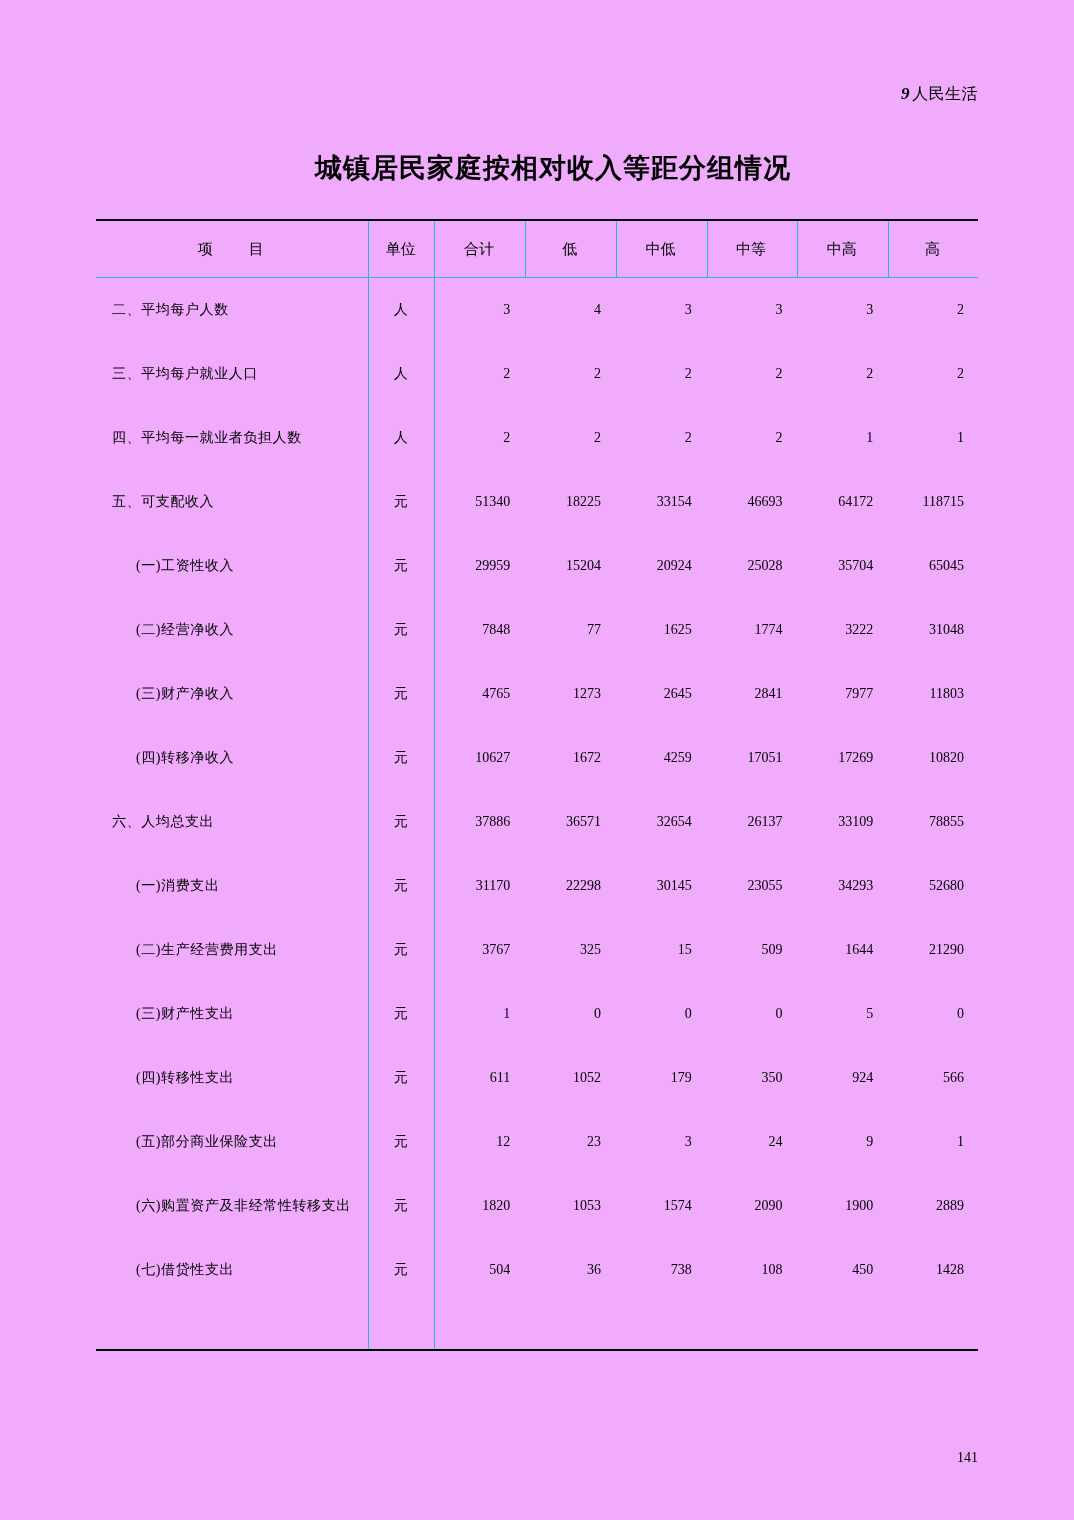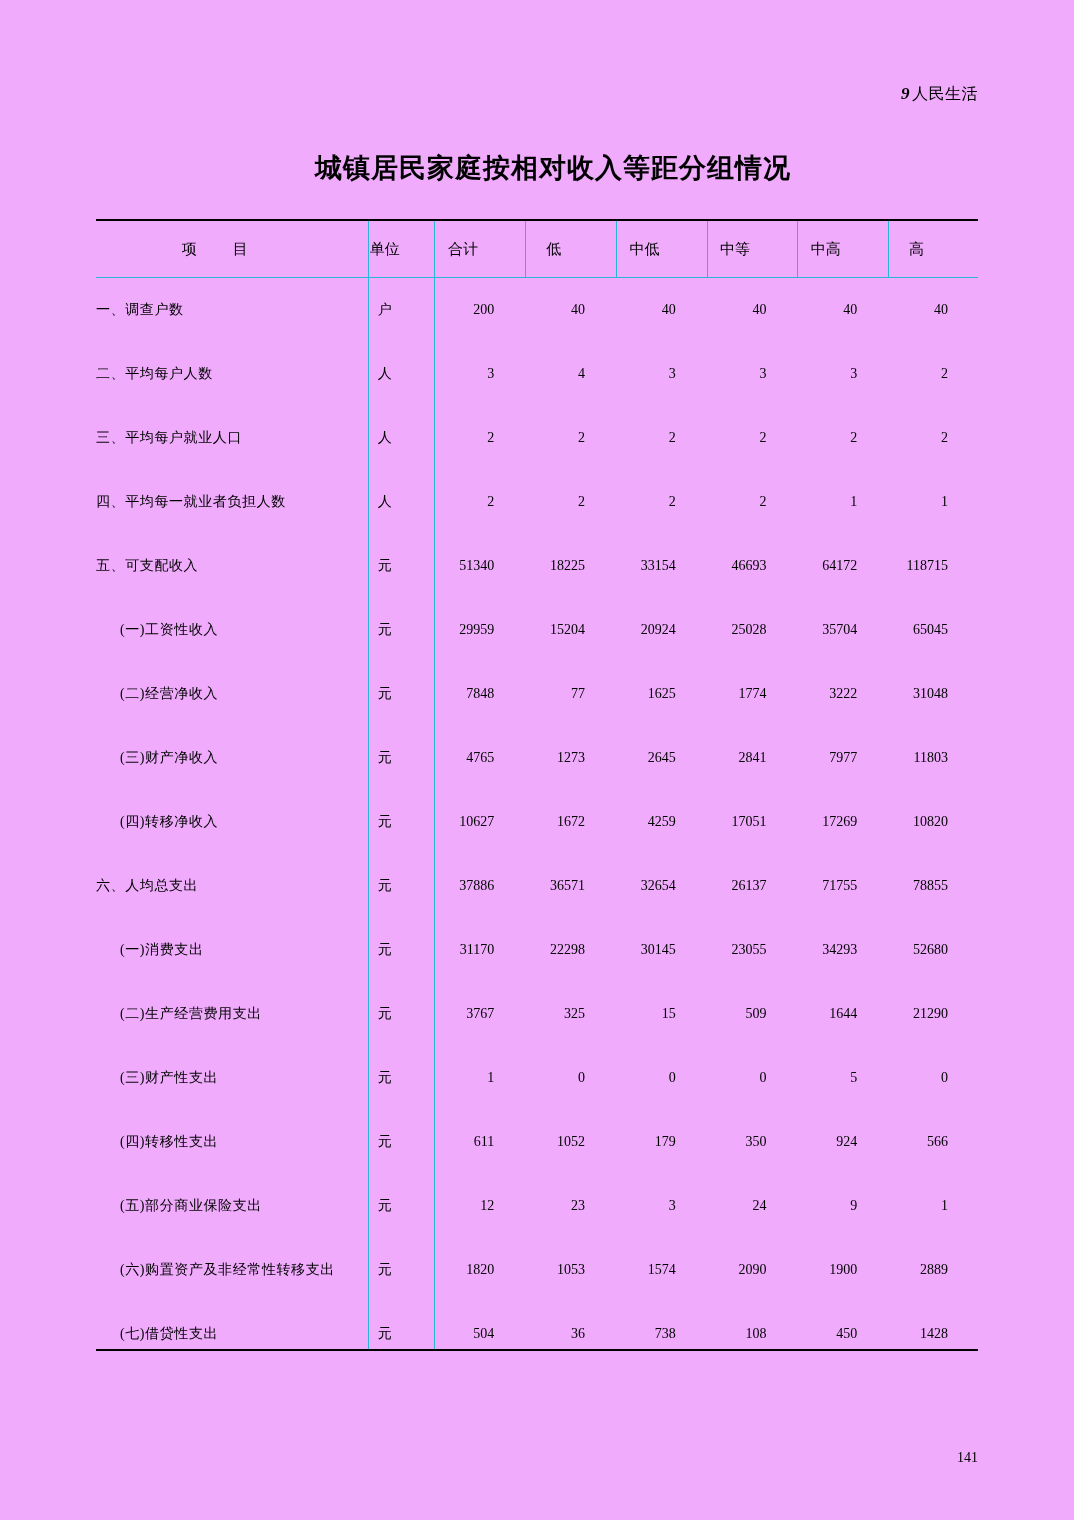--- a/index.html
+++ b/index.html
@@ -38,21 +38,21 @@
     left: 16px;
     width: 1074px;
     text-align: center;
     font-size: 27px;
     font-weight: bold;
     letter-spacing: 1px;
   }
   table.stat {
     position: absolute;
     top: 220px;
-    left: 80px;
+    left: 96px;
     width: 882px;
     border-collapse: collapse;
     font-size: 14px;
   }
   table.stat col.c-item   { width: 272px; }
   table.stat col.c-unit   { width: 66px; }
   table.stat col.c-num    { width: 90.8px; }
 
   table.stat tr.head-row th {
     height: 56px;
@@ -172,30 +172,20 @@
         <th>合计</th>
         <th>低</th>
         <th>中低</th>
         <th>中等</th>
         <th>中高</th>
         <th>高</th>
       </tr>
     </thead>
     <tbody>
       <tr>
-        <td class="item level1">一、调查户数</td>
-        <td class="unit">户</td>
-        <td class="num">200</td>
-        <td class="num">40</td>
-        <td class="num">40</td>
-        <td class="num">40</td>
-        <td class="num">40</td>
-        <td class="num">40</td>
-      </tr>
-      <tr>
         <td class="item level1">二、平均每户人数</td>
         <td class="unit">人</td>
         <td class="num">3</td>
         <td class="num">4</td>
         <td class="num">3</td>
         <td class="num">3</td>
         <td class="num">3</td>
         <td class="num">2</td>
       </tr>
       <tr>
@@ -268,21 +258,21 @@
         <td class="num">17269</td>
         <td class="num">10820</td>
       </tr>
       <tr>
         <td class="item level1">六、人均总支出</td>
         <td class="unit">元</td>
         <td class="num">37886</td>
         <td class="num">36571</td>
         <td class="num">32654</td>
         <td class="num">26137</td>
-        <td class="num">71755</td>
+        <td class="num">33109</td>
         <td class="num">78855</td>
       </tr>
       <tr>
         <td class="item level2">(一)消费支出</td>
         <td class="unit">元</td>
         <td class="num">31170</td>
         <td class="num">22298</td>
         <td class="num">30145</td>
         <td class="num">23055</td>
         <td class="num">34293</td>

